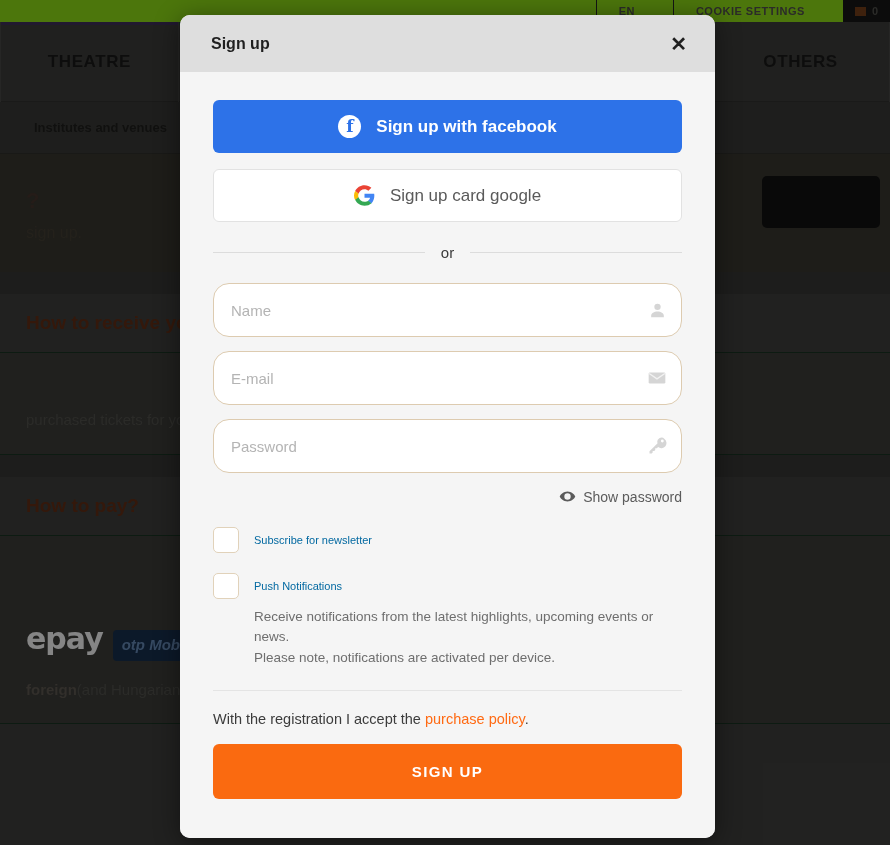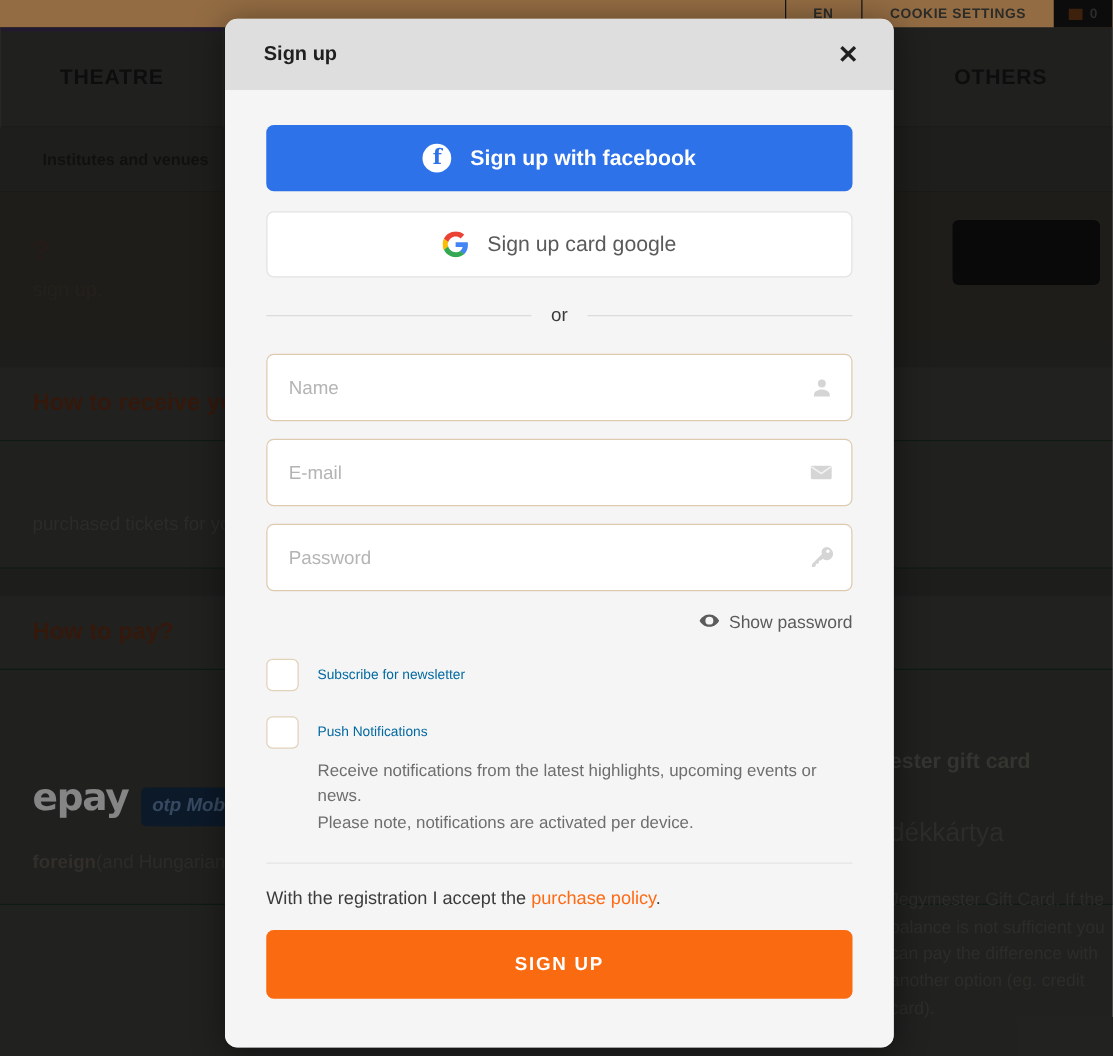--- a/index.html
+++ b/index.html
@@ -15,25 +15,25 @@
   
   #page-root { position: relative; width: 890px; height: 845px; }
 
   .bg-page {
     position: absolute; inset: 0;
     background: #3a3a38;
   }
 
   .bg-topbar {
     height: 22px;
-    background: #fdba74;
+    background: #84cc16;
     display: flex;
     align-items: center;
     justify-content: flex-end;
-    gap: 0;
+    gap: 16px;
     padding-right: 0;
   }
   .bg-topbar-item {
     color: #4a4a46;
     font-size: 11px;
     font-weight: 700;
     letter-spacing: .5px;
     padding: 0 22px;
     line-height: 22px;
     border-left: 1px solid #242424;
@@ -252,21 +252,21 @@
 
   .field {
     position: relative;
     margin-bottom: 14px;
   }
   .field input {
     width: 100%;
     height: 54px;
     background: #ffffff;
     border: 1px solid #ddcbb0;
-    border-radius: 6px;
+    border-radius: 16px;
     padding: 0 46px 0 17px;
     font-size: 15px;
     color: #333;
     font-family: "Liberation Sans", sans-serif;
     outline: none;
   }
   .field input::placeholder { color: #b4b4b4; }
   .field-icon {
     position: absolute;
     right: 15px;
@@ -388,25 +388,20 @@
         <div style="height:44px"></div>
         <div class="pay-logos">
           <span class="logo-simplepay">epay</span>
           <span class="logo-otp">otp Mobil</span>
           <span class="logo-visa">VISA</span>
           <span class="logo-amex">AMERICAN EXPRESS</span>
         </div>
         <b>foreign</b><span>(and Hungarian) credit or debit cards suitable for internet payment. Nocharge</span>
       </div>
 
-      <div class="gift-col-right" style="top:445px;">
-        <div class="gift-title">ester gift card</div>
-        <div class="gift-sub">dékkártya</div>
-        <div class="gift-text">Jegymester Gift Card. If the balance is not sufficient you can pay the difference with another option (eg. credit card).</div>
-      </div>
 
     </div>
 
     <div class="bg-dim"></div>
   </div>
 
   <div class="modal">
 
     <div class="modal-header">
       <div class="modal-title">Sign up</div>

